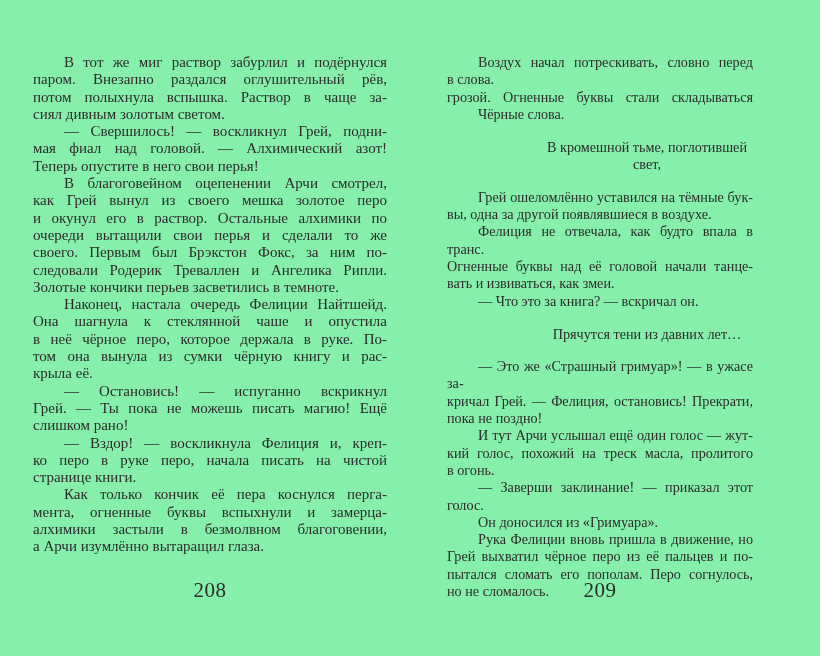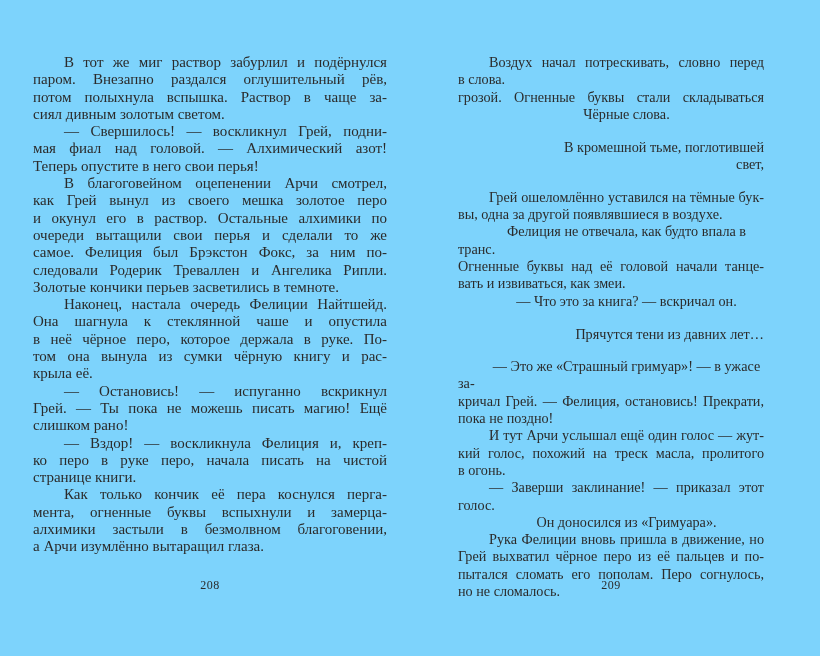--- a/index.html
+++ b/index.html
@@ -7,54 +7,54 @@
     padding: 0;
     width: 820px;
     height: 656px;
     background: #ffffff;
     overflow: hidden;
   }
   .spread {
     position: relative;
     width: 820px;
     height: 656px;
-    background: #7dd3fc;
+    background: #86efac;
     font-family: "Liberation Serif", "DejaVu Serif", serif;
     color: #2b2b2b;
   }
   .page {
     position: absolute;
     top: 54px;
   }
   .page-left  { left: 33px;  width: 354px; }
-  .page-right { left: 458px; width: 306px; }
+  .page-right { left: 447px; width: 306px; }
   .page-left  .text-block { font-size: 15px;   line-height: 17.3px; }
   .page-right .text-block { font-size: 14.2px; line-height: 17.3px; }
   .text-block {
     width: 100%;
     overflow: hidden;
   }
   .para { margin: 0; }
   .line {
     text-align: left;
     white-space: normal;
   }
   .line.justify {
     text-align: justify;
     text-align-last: justify;
   }
-  .line.indent { text-indent: 31px; text-align: center; }
+  .line.indent { text-indent: 31px; }
   .para.verse { margin: 16px 0 15px 0; }
-  .para.verse .line { margin-left: 94px; text-align: right; }
+  .para.verse .line { margin-left: 94px; text-align: center; }
   .page-number {
     position: absolute;
     top: 524px;
     width: 100%;
     text-align: center;
-    font-size: 12px;
+    font-size: 21px;
     letter-spacing: 0.5px;
     color: #2b2b2b;
   }
 </style>
 </head>
 <body>
 
 <div class="spread">
 
   <div class="page page-left">
@@ -68,21 +68,21 @@
         <div class="para p">
           <div class="line justify indent">— Свершилось! — воскликнул Грей, подни-</div>
           <div class="line justify">мая фиал над головой. — Алхимический азот!</div>
           <div class="line">Теперь опустите в него свои перья!</div>
         </div>
         <div class="para p">
           <div class="line justify indent">В благоговейном оцепенении Арчи смотрел,</div>
           <div class="line justify">как Грей вынул из своего мешка золотое перо</div>
           <div class="line justify">и окунул его в раствор. Остальные алхимики по</div>
           <div class="line justify">очереди вытащили свои перья и сделали то же</div>
-          <div class="line justify">самое. Фелиция был Брэкстон Фокс, за ним по-</div>
+          <div class="line justify">своего. Первым был Брэкстон Фокс, за ним по-</div>
           <div class="line justify">следовали Родерик Треваллен и Ангелика Рипли.</div>
           <div class="line">Золотые кончики перьев засветились в темноте.</div>
         </div>
         <div class="para p">
           <div class="line justify indent">Наконец, настала очередь Фелиции Найтшейд.</div>
           <div class="line justify">Она шагнула к стеклянной чаше и опустила</div>
           <div class="line justify">в неё чёрное перо, которое держала в руке. По-</div>
           <div class="line justify">том она вынула из сумки чёрную книгу и рас-</div>
           <div class="line">крыла её.</div>
         </div>

